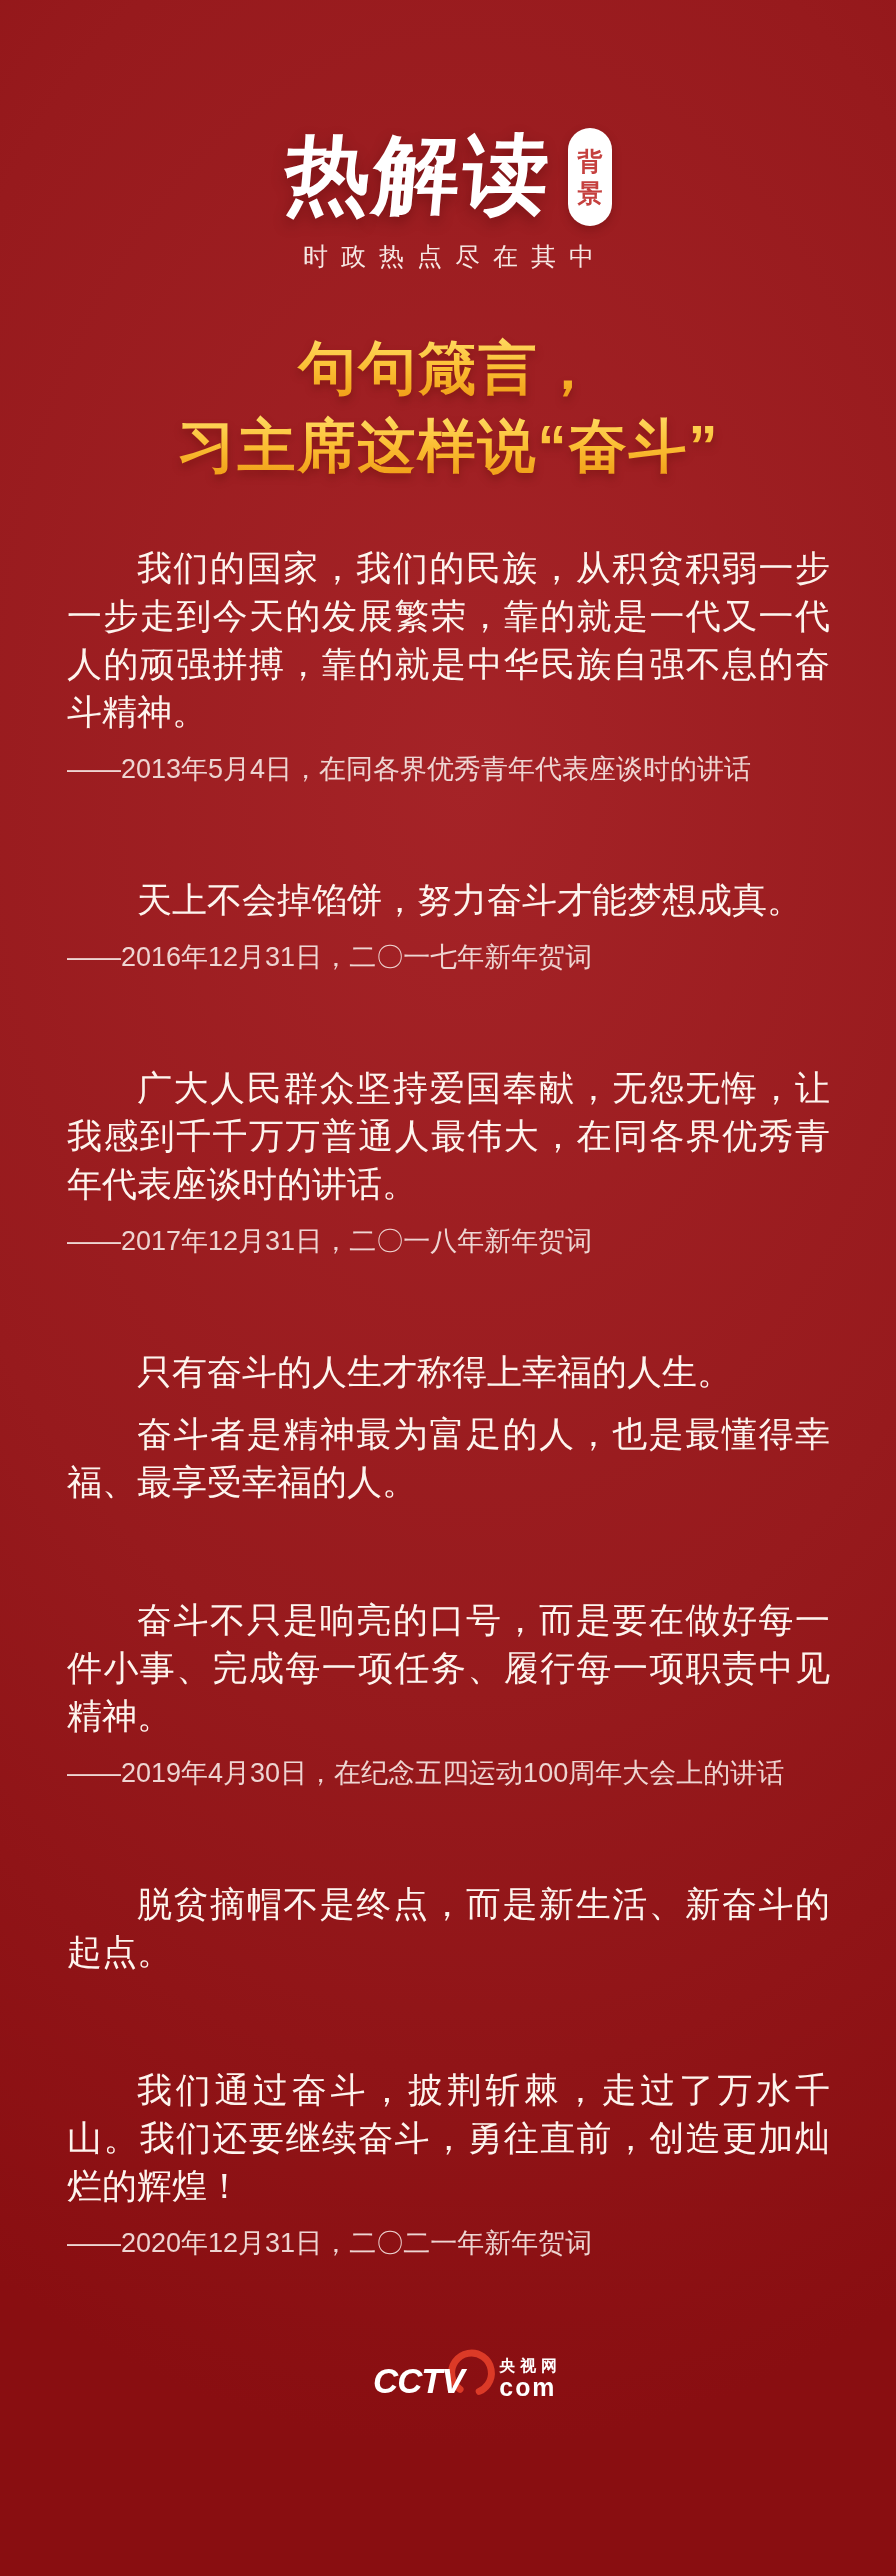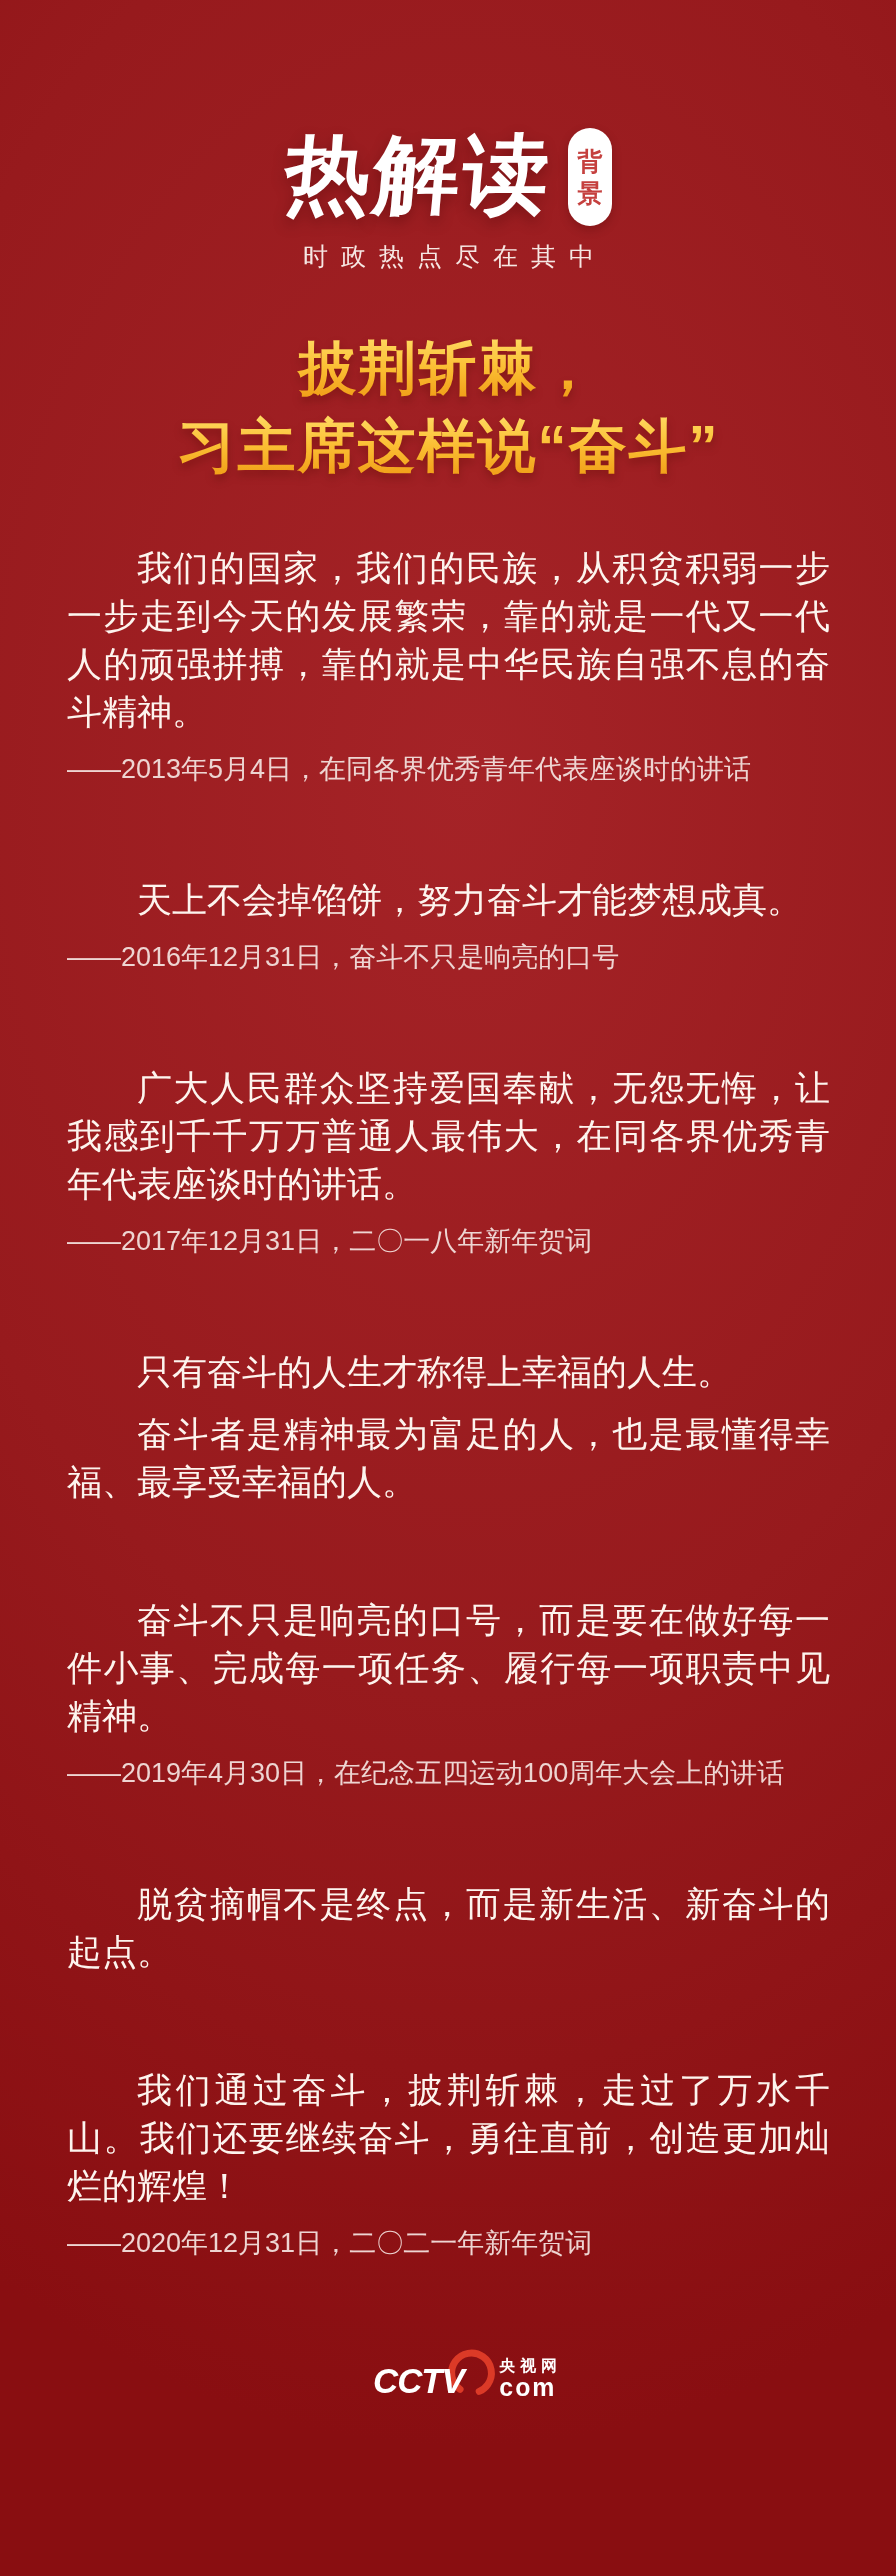--- a/index.html
+++ b/index.html
@@ -83,34 +83,34 @@
   <div class="logo-row">
     <div class="logo-text">热解读</div>
     <div class="logo-badge">
       <span class="badge-char">背</span>
       <span class="badge-char">景</span>
     </div>
   </div>
   <div class="tagline">时政热点尽在其中</div>
 
   <div class="title">
-    <span class="title-line">披荆斩棘，</span>
+    <span class="title-line">句句箴言，</span>
     <span class="title-line">习主席这样说“奋斗”</span>
   </div>
 
   <div class="quotes">
 
     <section class="quote">
       <p class="qtext">我们的国家，我们的民族，从积贫积弱一步一步走到今天的发展繁荣，靠的就是一代又一代人的顽强拼搏，靠的就是中华民族自强不息的奋斗精神。</p>
       <p class="attr">——2013年5月4日，在同各界优秀青年代表座谈时的讲话</p>
     </section>
 
     <section class="quote">
       <p class="qtext">天上不会掉馅饼，努力奋斗才能梦想成真。</p>
-      <p class="attr">——2016年12月31日，奋斗不只是响亮的口号</p>
+      <p class="attr">——2016年12月31日，二〇一七年新年贺词</p>
     </section>
 
     <section class="quote">
       <p class="qtext">广大人民群众坚持爱国奉献，无怨无悔，让我感到千千万万普通人最伟大，在同各界优秀青年代表座谈时的讲话。</p>
       <p class="attr">——2017年12月31日，二〇一八年新年贺词</p>
     </section>
 
     <section class="quote">
       <p class="qtext">只有奋斗的人生才称得上幸福的人生。</p>
       <p class="qtext">奋斗者是精神最为富足的人，也是最懂得幸福、最享受幸福的人。</p>

